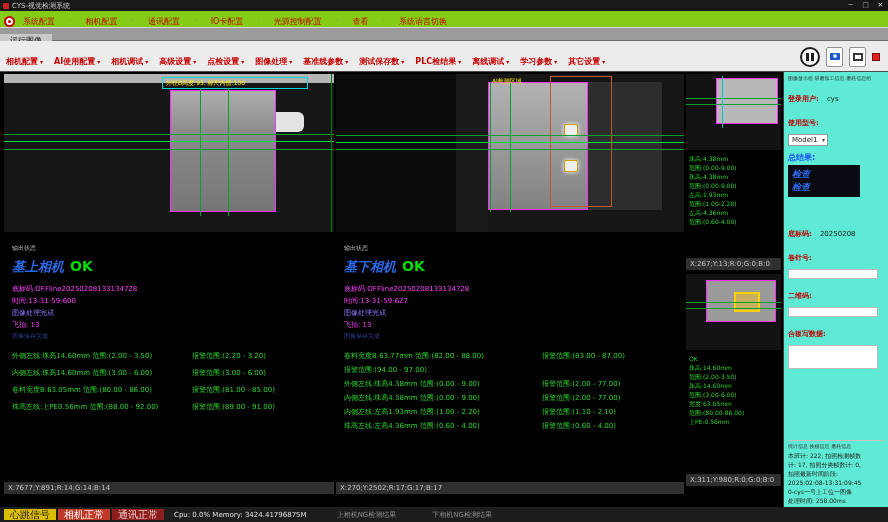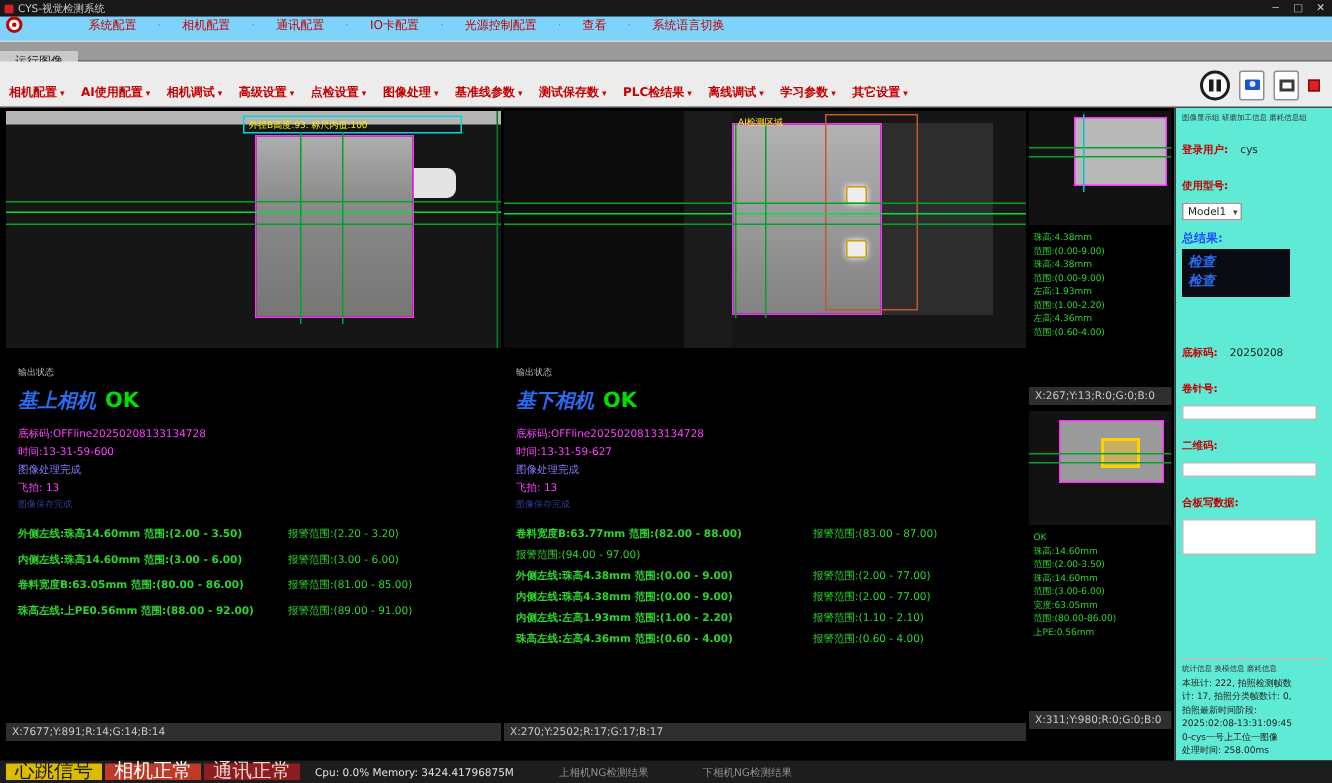--- a/index.html
+++ b/index.html
@@ -9,21 +9,21 @@
 
   
   .titlebar { position:absolute; left:0; top:0; width:888px; height:11px; background:#181818; display:flex; align-items:center; }
   .app-ico { width:6px; height:6px; background:#c22; margin:0 3px; border-radius:1px; }
   .title-text { font-size:7px; color:#c8c8c8; }
   .win-controls { position:absolute; right:0; top:0; height:11px; display:flex; }
   .winbtn { width:15px; text-align:center; font-size:7px; line-height:11px; color:#b5b5b5; cursor:default; }
   .winbtn.close { color:#d8d8d8; }
 
   
-  .menubar { position:absolute; left:0; top:11px; width:888px; height:17px; background:#7dd3fc; border-bottom:1px solid #d6d6d6; display:flex; align-items:flex-start; padding-left:4px;gap:36px; }
+  .menubar { position:absolute; left:0; top:11px; width:888px; height:17px; background:#84cc16; border-bottom:1px solid #d6d6d6; display:flex; align-items:flex-end; padding-left:4px; }
   .logo { width:11px; height:11px; border:2px solid #c40000; border-radius:50%; margin-right:8px; position:relative; background:#fff; }
   .logo::after { content:""; position:absolute; left:2px; top:2px; width:3px; height:3px; background:#c40000; border-radius:50%; }
   .menu-items { display:flex; align-items:center; }
   .menu-item { font-size:8px; color:#c40000; margin-right:14px; white-space:nowrap; cursor:default; }
   .menu-item + .menu-item::before { content:"·"; color:#8a8a8a; margin-right:14px; }
 
   
   .viewtab { position:absolute; left:0; top:28px; width:888px; height:13px; background:#9b9b9b; border-bottom:1px solid #6e6e6e; }
   .viewtab-label { display:inline-block; font-size:8px; color:#141414; line-height:13px; padding:0 10px; background:#c9c9c9; }
 
@@ -71,21 +71,21 @@
   .cam-caption { font-size:6px; color:#b9b9b9; margin-bottom:3px; }
   .cam-namerow { margin-bottom:8px; }
   .cam-name { font-size:13px; font-weight:bold; font-style:italic; color:#2a6cf0; }
   .cam-ok { font-size:14px; font-weight:bold; color:#00dd00; margin-left:6px; }
   .mline { font-size:7px; color:#ff40ff; margin-bottom:2px; }
   .pline { font-size:7px; color:#8877ff; margin-bottom:2px; }
   .dline { font-size:6px; color:#2a3f8f; margin-bottom:2px; }
   .meas { margin-top:10px; }
   .meas-row { display:flex; margin-bottom:7px; }
   .cam-panel.lower .meas-row { margin-bottom:4px; }
-  .meas-row .m { font-size:7px; color:#2ed42e; width:180px; white-space:nowrap;font-weight:bold; }
+  .meas-row .m { font-size:7px; color:#2ed42e; width:180px; white-space:nowrap; }
   .cam-panel.lower .meas-row .m { width:198px; }
   .meas-row .a { font-size:7px; color:#2ed42e; white-space:nowrap; }
   .coordbar { position:absolute; left:0; right:0; bottom:0; height:12px; background:#2f2f2f; color:#c8c8c8; font-size:7px; line-height:12px; padding-left:4px; }
 
   
   .preview { position:absolute; left:686px; width:95px; background:#000; }
   .preview.pv1 { top:74px; height:196px; }
   .preview.pv2 { top:274px; height:212px; }
   .pv-img { position:relative; width:100%; height:76px; background:#121212; overflow:hidden; }
   .p1-part { position:absolute; left:30px; top:4px; width:62px; height:46px; background:#b8b8b8; border:1px solid #ff30ff; }
@@ -107,21 +107,21 @@
   .sb-result-item { font-size:9px; font-weight:bold; font-style:italic; color:#2a6cf0; line-height:13px; }
   .sb-field { width:90px; height:10px; background:#fff; border:1px solid #bbb; margin:2px 0 4px 0; }
   .sb-field.tall { height:24px; }
   .sb-stats { position:absolute; left:4px; right:4px; bottom:2px; border-top:1px solid #c2c2c2; padding-top:2px; }
   .stats-tabs { font-size:5px; color:#333; margin-bottom:2px; white-space:nowrap; overflow:hidden; }
   .stats-line { font-size:6px; line-height:9px; color:#222; white-space:nowrap; overflow:hidden; }
 
   
   .statusbar { position:absolute; left:0; top:507px; width:888px; height:15px; background:#1d1d1d; display:flex; align-items:center; padding:0 4px; }
   .chips { display:flex; gap:2px; }
-  .chip { font-size:13px; line-height:11px; height:11px; padding:0 6px; white-space:nowrap; }
+  .chip { font-size:10px; line-height:11px; height:11px; padding:0 6px; white-space:nowrap; }
   .chips .chip:nth-of-type(1) { background:#dcbc00; color:#1a1a1a; }
   .chips .chip:nth-of-type(2) { background:#c03a28; color:#fff; }
   .chips .chip:nth-of-type(3) { background:#8e1d1d; color:#f0d0d0; }
   .cpu-text { font-size:7px; color:#e0e0e0; margin-left:10px; white-space:nowrap; }
   .sb-right { display:flex; gap:36px; margin-left:30px; }
   .sb-right-item { font-size:7px; color:#8f8f8f; white-space:nowrap; }
 </style>
 </head>
 <body>
 

